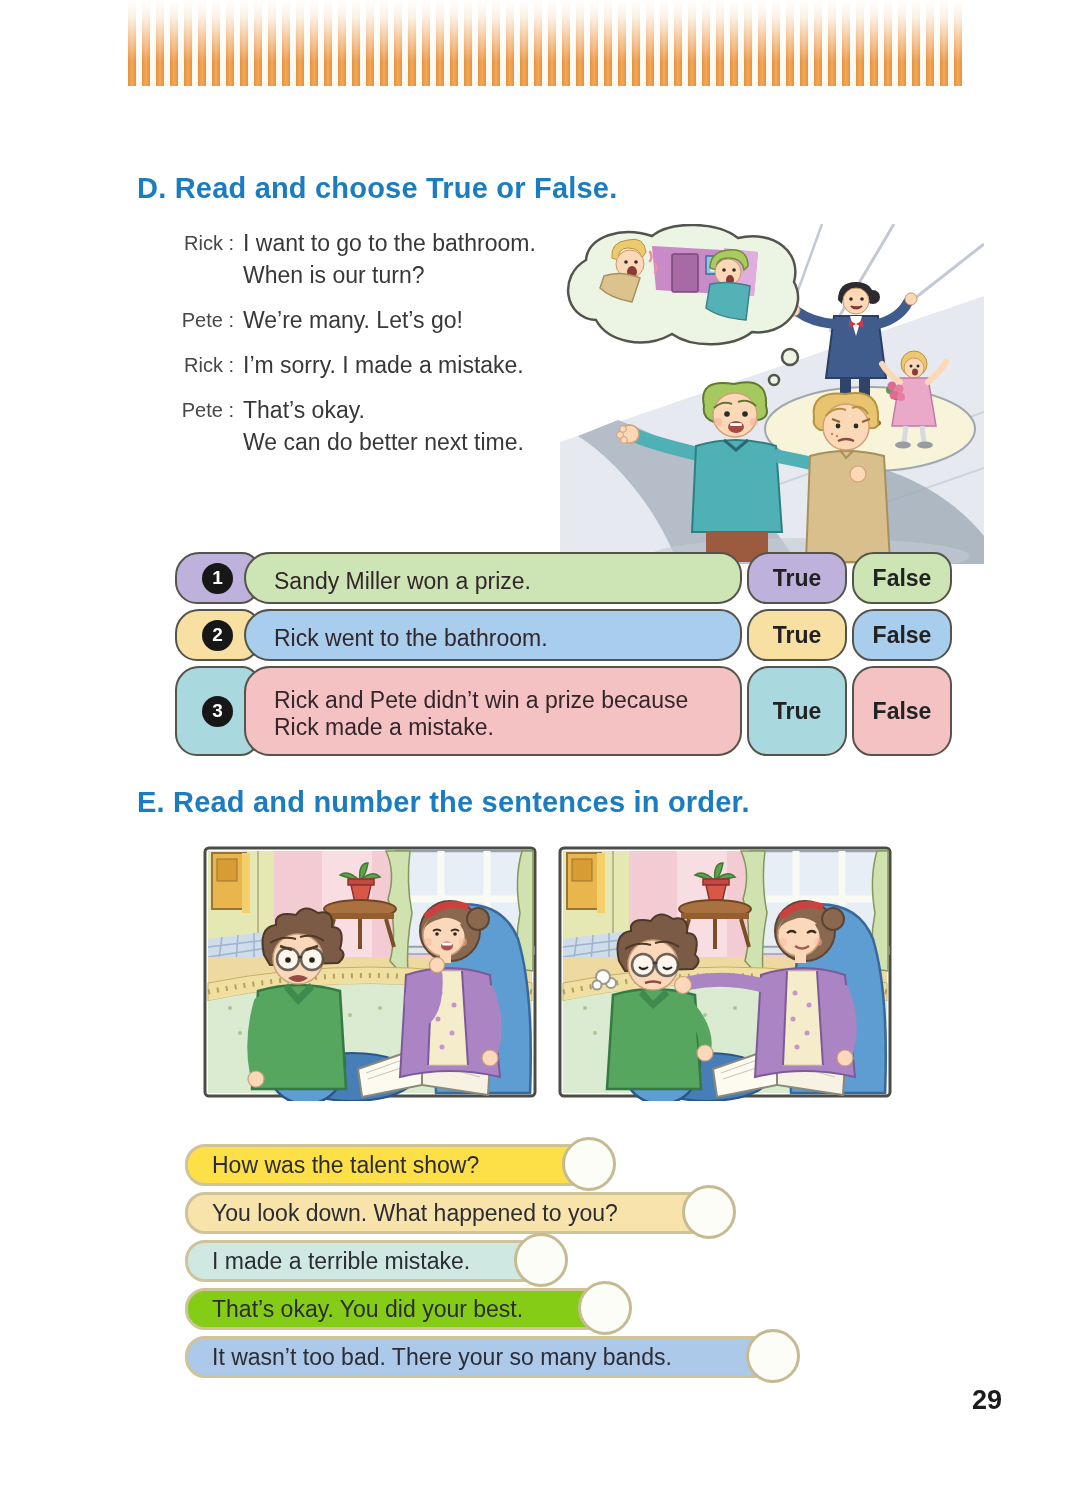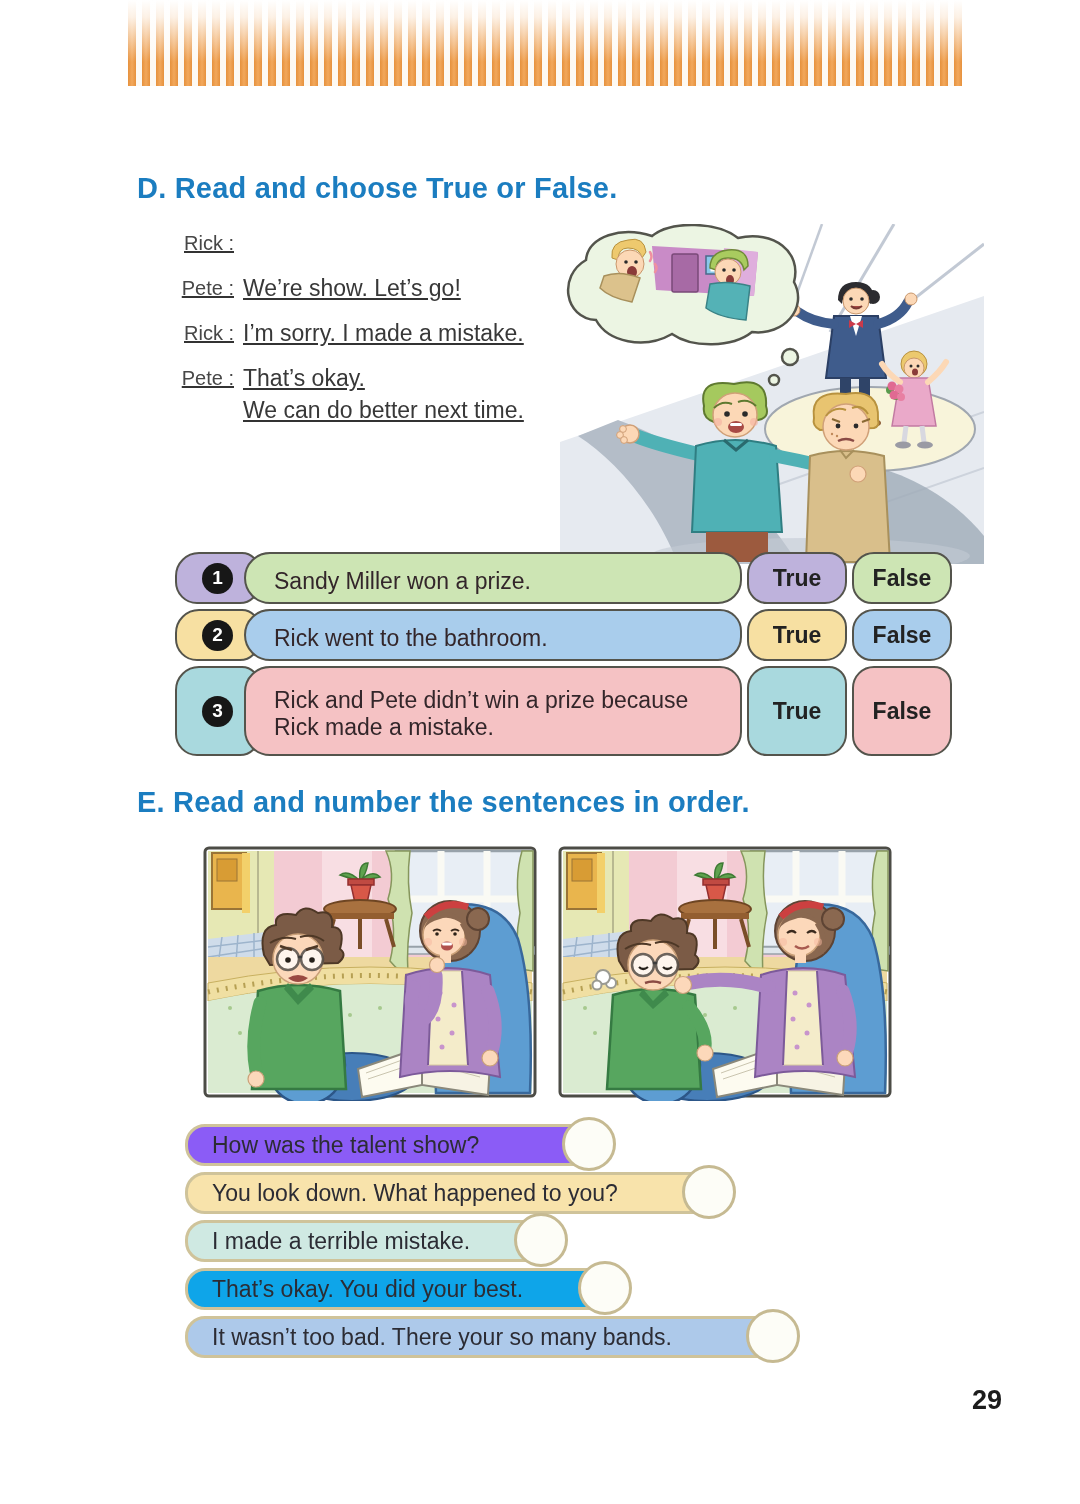--- a/index.html
+++ b/index.html
@@ -12,21 +12,21 @@
   .top-banner::after{content:"";position:absolute;inset:0;
     background:linear-gradient(180deg,#ffffff 0%,rgba(255,255,255,.85) 20%,rgba(255,255,255,0) 72%);}
 
   
   .heading{position:absolute;left:137px;margin:0;font-size:29px;font-weight:bold;color:#1b7dc0;letter-spacing:.2px;}
   .heading-d{top:172px;}
   .heading-e{top:786px;}
 
   
   .dialog{position:absolute;left:148px;top:227px;width:430px;}
-  .turn{display:flex;margin-bottom:13px;text-decoration:underline;}
+  .turn{display:flex;margin-bottom:13px;}
   .speaker{flex:0 0 86px;text-align:right;margin-right:9px;font-size:20px;color:#474747;line-height:32px;white-space:nowrap;}
   .lines{font-size:23px;color:#383838;line-height:32px;}
 
   
   .illus-d{position:absolute;left:560px;top:224px;width:424px;height:340px;}
 
   
   .tf-table{position:absolute;left:175px;top:552px;width:777px;}
   .tf-row{display:flex;align-items:stretch;margin-bottom:5px;}
   .tf-row > *{box-sizing:border-box;}
@@ -53,24 +53,24 @@
   .scenes{position:absolute;left:200px;top:843px;display:flex;gap:15px;}
   .scene{width:340px;height:258px;}
 
   
   .strips{position:absolute;left:185px;top:1124px;}
   .strip{position:relative;height:42px;margin-bottom:6px;border:3px solid #cfc39a;
     border-radius:20px;box-sizing:border-box;}
   .strip-text{display:block;padding-left:24px;font-size:23px;line-height:36px;color:#2c2c34;white-space:nowrap;}
   .answer-circle{position:absolute;top:-10px;width:54px;height:54px;border-radius:50%;
     background:#fdfdf7;border:3px solid #c6ba92;box-sizing:border-box;cursor:pointer;}
-  .s1{width:428px;background:#8b5cf6;}
+  .s1{width:428px;background:#fde047;margin-top:20px;}
   .s2{width:548px;background:#f8e3ab;}
   .s3{width:380px;background:#cfe9e2;}
-  .s4{width:444px;background:#0ea5e9;}
+  .s4{width:444px;background:#84cc16;}
   .s5{width:612px;background:#adc9ea;}
   .s1 .answer-circle{left:374px;}
   .s2 .answer-circle{left:494px;}
   .s3 .answer-circle{left:326px;}
   .s4 .answer-circle{left:390px;}
   .s5 .answer-circle{left:558px;}
 
   .page-number{position:absolute;left:972px;top:1385px;font-size:27px;font-weight:bold;color:#1c1c1c;}
 </style>
 </head>
@@ -78,25 +78,29 @@
 
 <div class="page">
 
   <div class="top-banner"></div>
 
   <h2 class="heading heading-d">D. Read and choose True or False.</h2>
 
   <div class="dialog">
     <div class="turn">
       <span class="speaker">Rick :</span>
+      <div class="lines">
+        <div>I want to go to the bathroom.</div>
+        <div>When is our turn?</div>
+      </div>
     </div>
     <div class="turn">
       <span class="speaker">Pete :</span>
       <div class="lines">
-        <div>We’re show. Let’s go!</div>
+        <div>We’re many. Let’s go!</div>
       </div>
     </div>
     <div class="turn">
       <span class="speaker">Rick :</span>
       <div class="lines">
         <div>I’m sorry. I made a mistake.</div>
       </div>
     </div>
     <div class="turn">
       <span class="speaker">Pete :</span>

